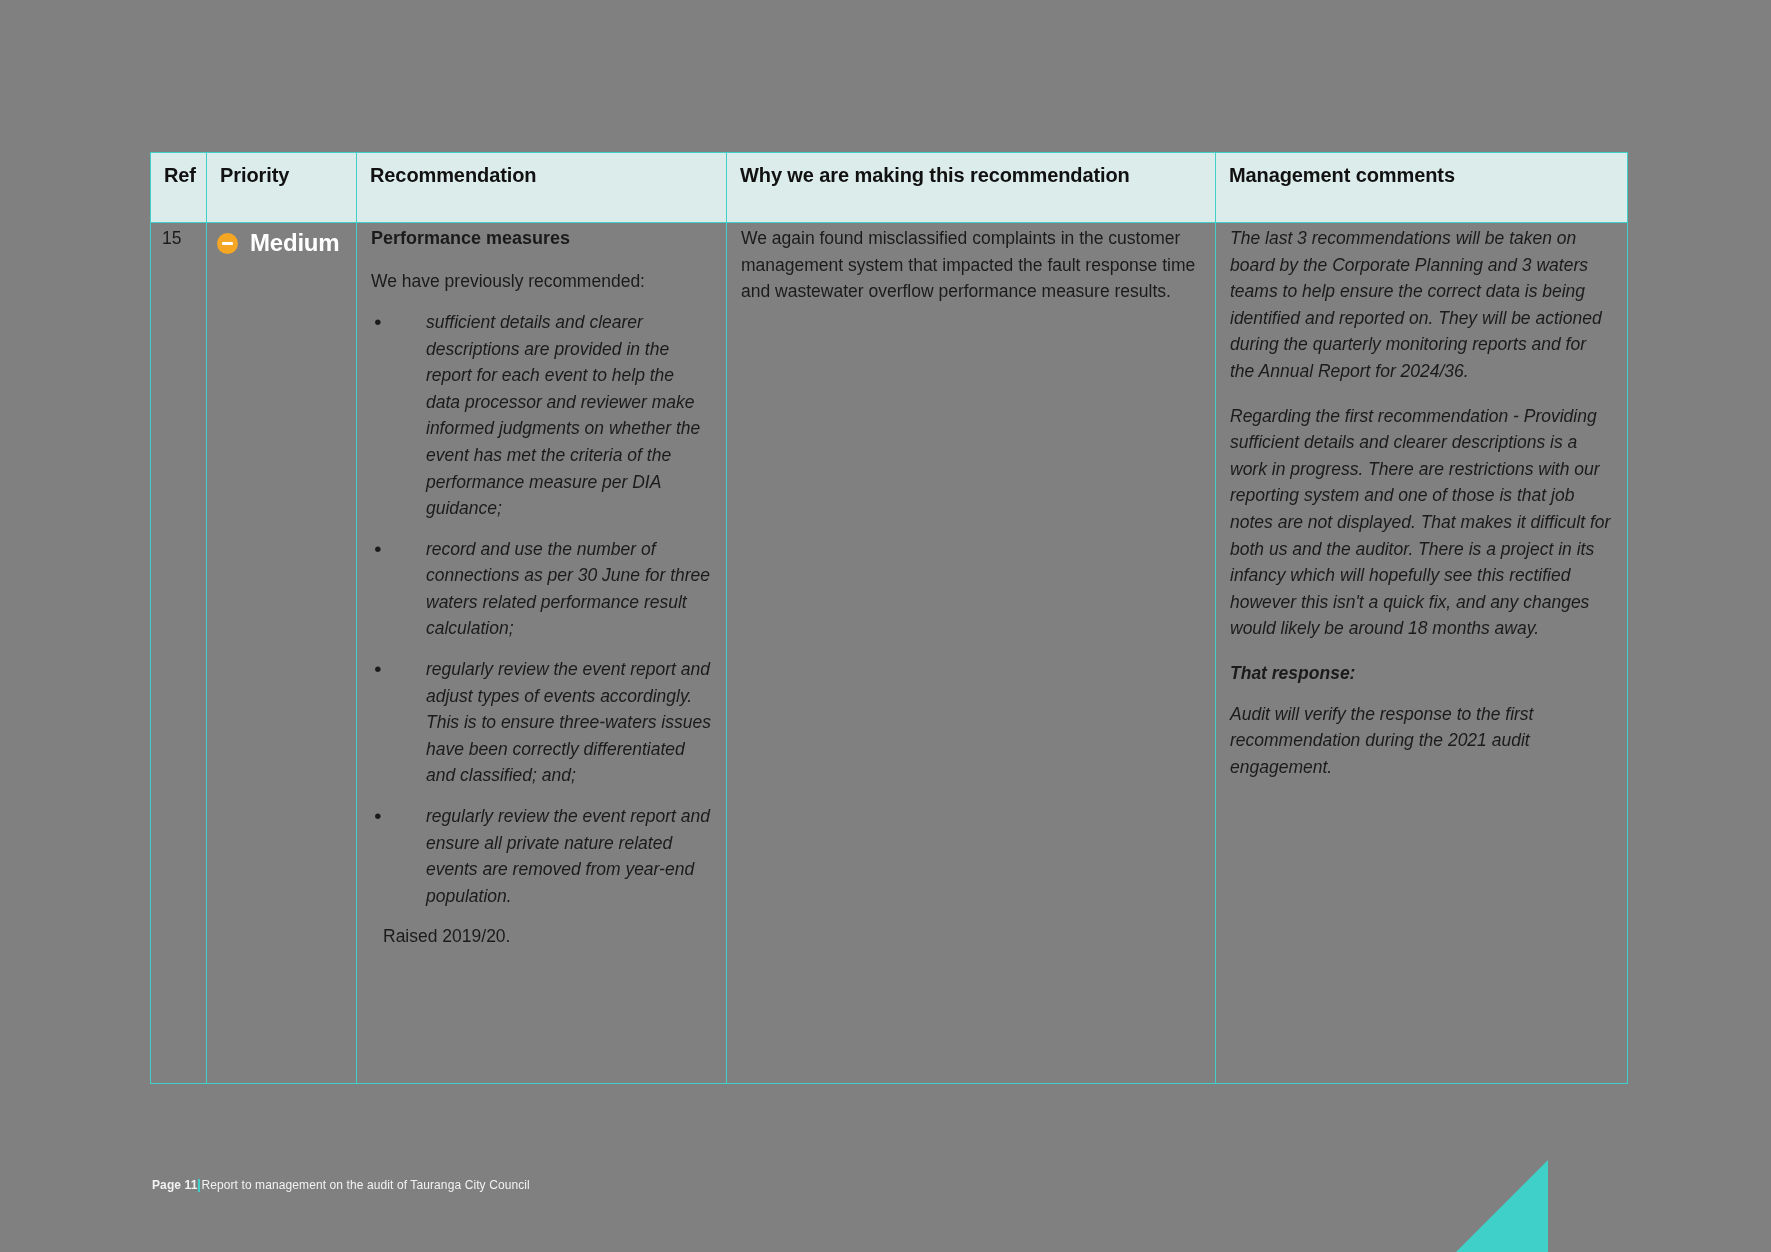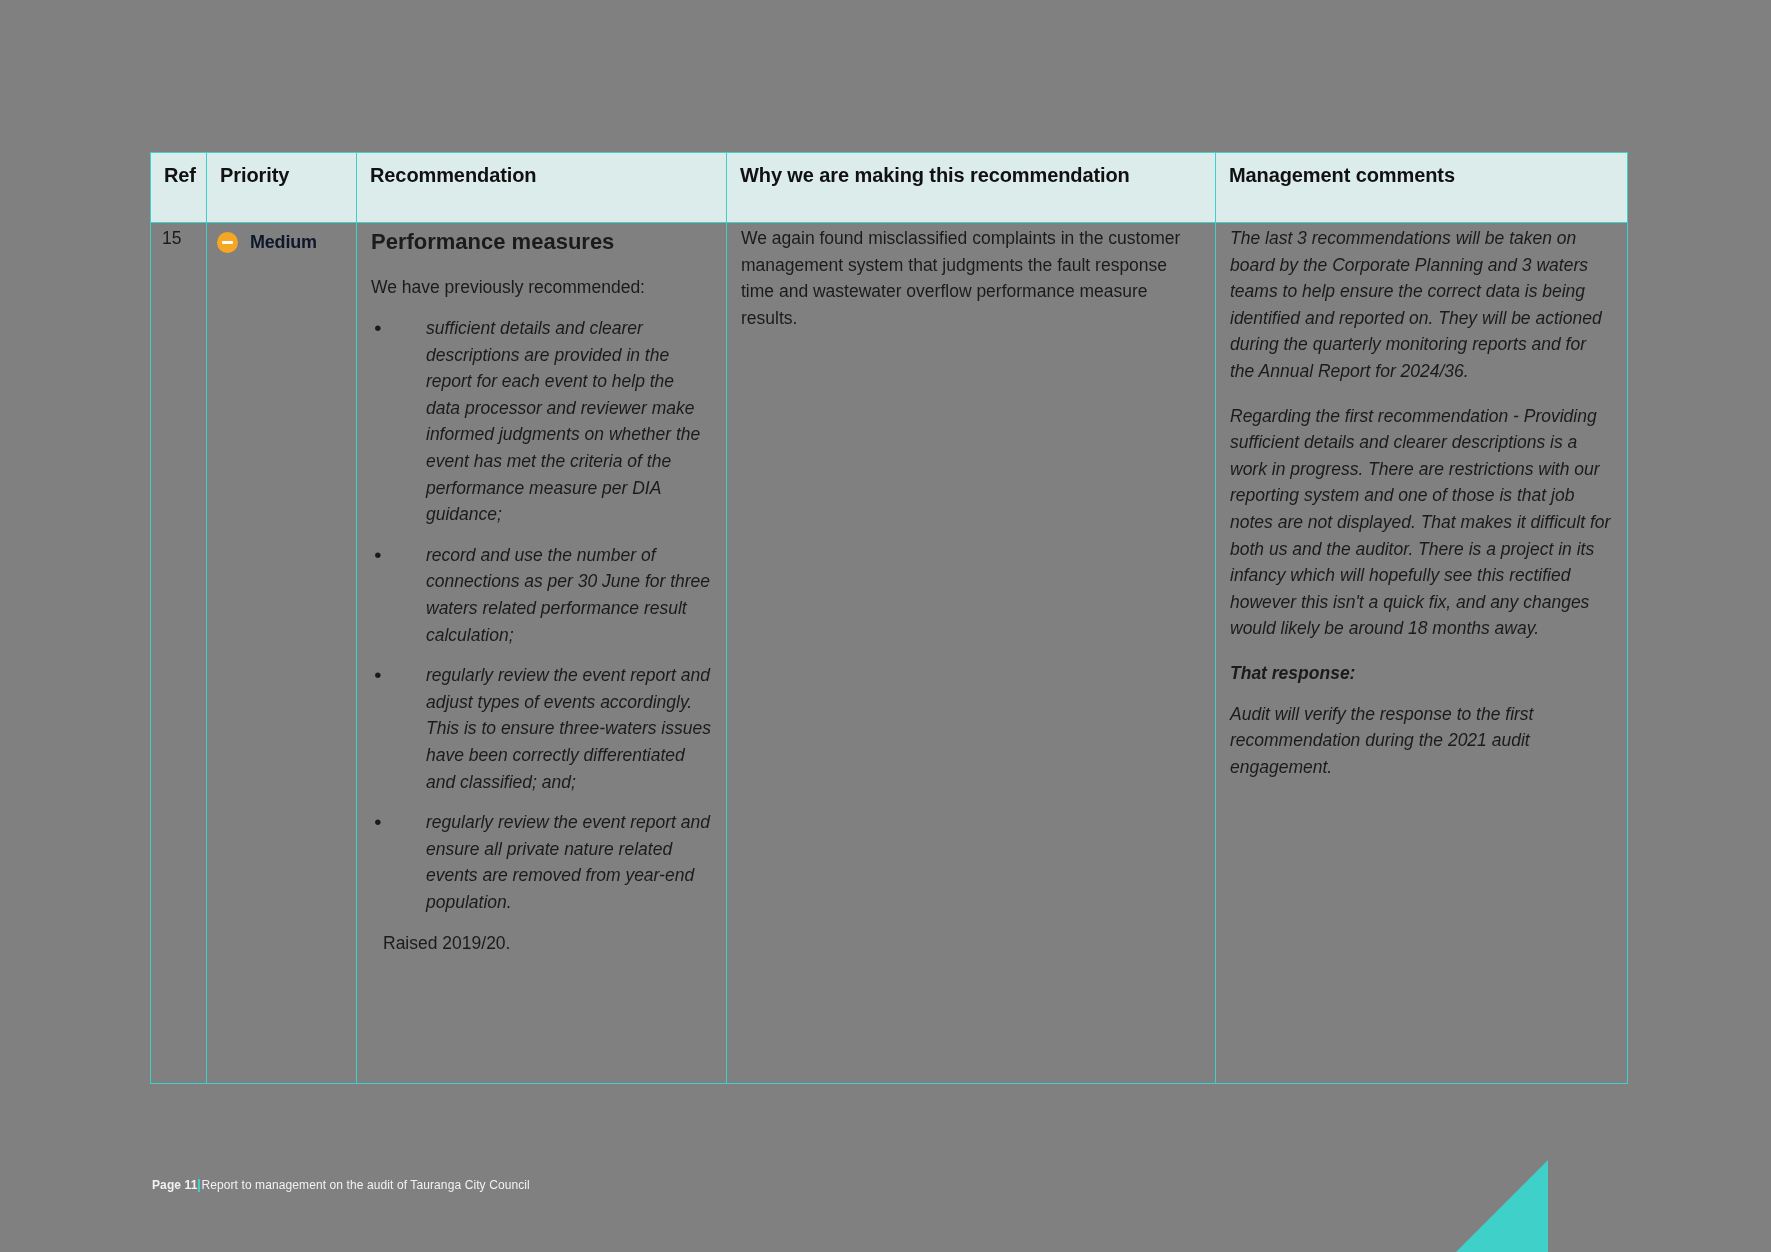--- a/index.html
+++ b/index.html
@@ -91,31 +91,31 @@
     flex: 0 0 auto;
   }
   .pri-icon .dash {
     display: block;
     width: 11px;
     height: 3px;
     background: #ffffff;
     border-radius: 1px;
   }
   .pri-label {
-    color: #0f172a;
-    font-weight: bold;
+    color: #ffffff;
+    font-weight: bold;
+    font-size: 24px;
+    letter-spacing: -0.2px;
+  }
+
+  
+  .rec-title {
+    font-weight: bold;
+    margin: 0 0 16px 0;
     font-size: 18px;
-    letter-spacing: -0.2px;
-  }
-
-  
-  .rec-title {
-    font-weight: bold;
-    margin: 0 0 16px 0;
-    font-size: 22px;
   }
   .rec-intro {
     margin: 0 0 14px 0;
   }
   .rec-bullets {
     list-style: none;
     margin: 0 0 14px 0;
     padding: 0;
   }
   .rec-bullets li {
@@ -225,21 +225,21 @@
           <ul class="rec-bullets">
             <li>sufficient details and clearer descriptions are provided in the report for each event to help the data processor and reviewer make informed judgments on whether the event has met the criteria of the performance measure per DIA guidance;</li>
             <li>record and use the number of connections as per 30 June for three waters related performance result calculation;</li>
             <li>regularly review the event report and adjust types of events accordingly. This is to ensure three-waters issues have been correctly differentiated and classified; and;</li>
             <li>regularly review the event report and ensure all private nature related events are removed from year-end population.</li>
           </ul>
           <p class="rec-raised">Raised 2019/20.</p>
         </td>
 
         <td class="cell-why">
-          <p class="why-text">We again found misclassified complaints in the customer management system that judgments the fault response time and wastewater overflow performance measure results.</p>
+          <p class="why-text">We again found misclassified complaints in the customer management system that impacted the fault response time and wastewater overflow performance measure results.</p>
         </td>
 
         <td class="cell-mgmt">
           <p class="mgmt-para">The last 3 recommendations will be taken on board by the Corporate Planning and 3 waters teams to help ensure the correct data is being identified and reported on. They will be actioned during the quarterly monitoring reports and for the Annual Report for 2024/36.</p>
           <p class="mgmt-para">Regarding the first recommendation - Providing sufficient details and clearer descriptions is a work in progress. There are restrictions with our reporting system and one of those is that job notes are not displayed. That makes it difficult for both us and the auditor. There is a project in its infancy which will hopefully see this rectified however this isn't a quick fix, and any changes would likely be around 18 months away.</p>
           <p class="mgmt-head spacer-before">That response:</p>
           <p class="mgmt-para">Audit will verify the response to the first recommendation during the 2021 audit engagement.</p>
         </td>
 
       </tr>

